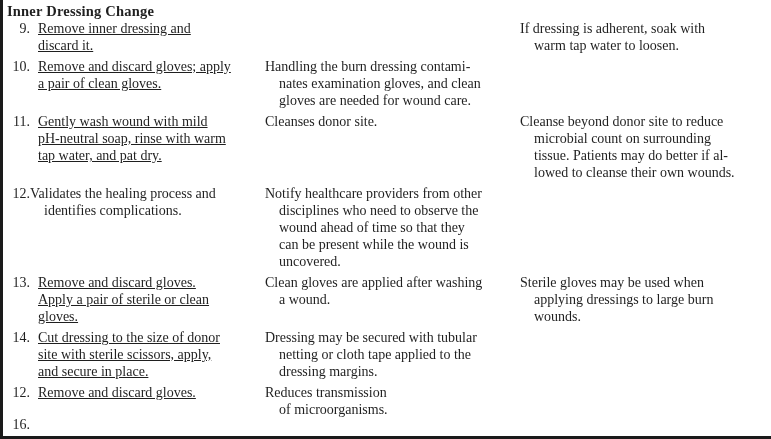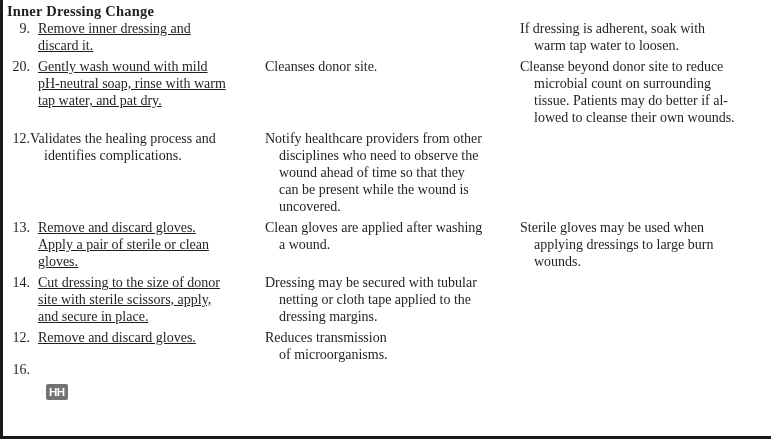--- a/index.html
+++ b/index.html
@@ -72,23 +72,32 @@
 
   <div class="row">
     <div class="num">9.</div>
     <div class="step">Remove inner dressing and
 discard it.</div>
     <div class="rationale"></div>
     <div class="note">If dressing is adherent, soak with
 warm tap water to loosen.</div>
   </div>
 
+  <div class="row">
+    <div class="num">10.</div>
+    <div class="step">Remove and discard gloves; apply
+a pair of clean gloves.</div>
+    <div class="rationale">Handling the burn dressing contami-
+nates examination gloves, and clean
+gloves are needed for wound care.</div>
+    <div class="note"></div>
+  </div>
 
   <div class="row">
-    <div class="num">20.</div>
+    <div class="num">11.</div>
     <div class="step">Gently wash wound with mild
 pH-neutral soap, rinse with warm
 tap water, and pat dry.</div>
     <div class="rationale">Cleanses donor site.</div>
     <div class="note">Cleanse beyond donor site to reduce
 microbial count on surrounding
 tissue. Patients may do better if al-
 lowed to cleanse their own wounds.</div>
   </div>
 

